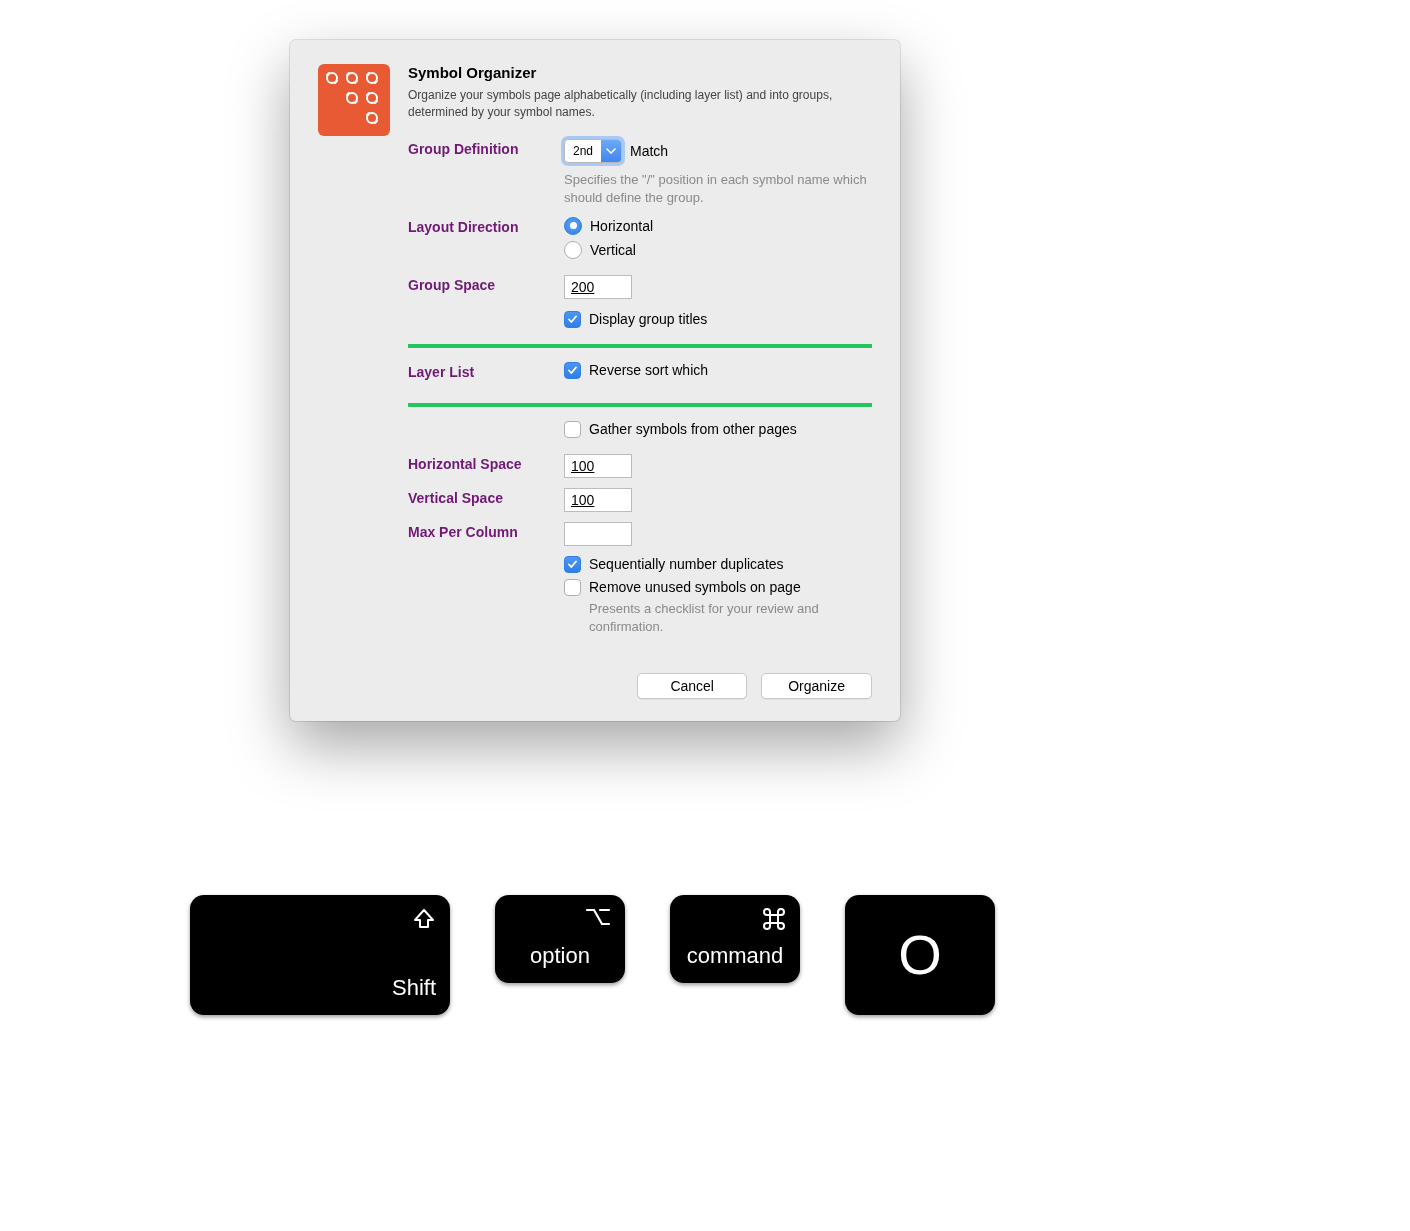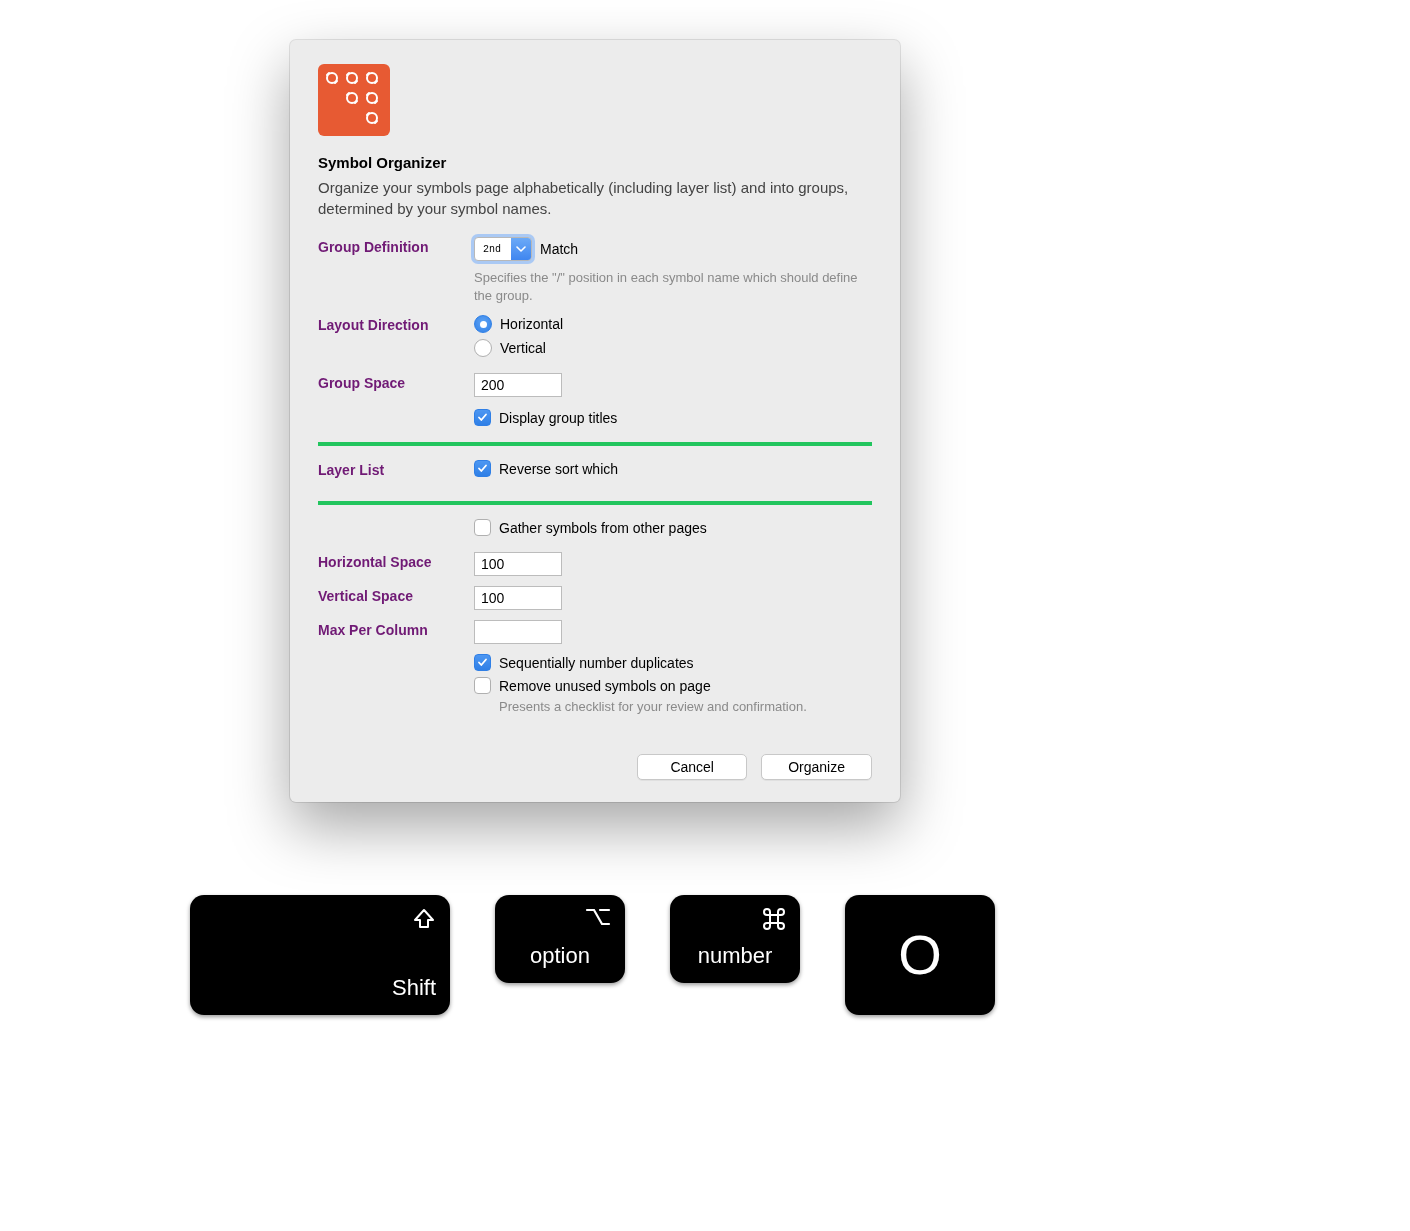--- a/index.html
+++ b/index.html
@@ -16,42 +16,41 @@
   top: 40px;
   width: 610px;
   background: #ececec;
   border-radius: 6px;
   box-shadow: 0 25px 60px rgba(0,0,0,0.35), 0 0 0 1px rgba(0,0,0,0.1);
   padding: 24px 28px 22px 28px;
 }
 .dialog-body {
   display: flex;
   gap: 18px;
-  flex-direction: column;
 }
 .app-icon {
   width: 72px;
   height: 72px;
   background: #e75a33;
   border-radius: 6px;
   flex-shrink: 0;
   position: relative;
 }
 .app-icon svg { position: absolute; }
 .dialog-content {
   flex: 1;
 }
 .dialog-title {
   font-size: 15px;
   font-weight: 700;
   color: #000;
   margin-bottom: 6px;
 }
 .dialog-desc {
-  font-size: 15px;
+  font-size: 12px;
   color: #444;
   line-height: 1.4;
   margin-bottom: 18px;
 }
 .form-section {
   padding: 10px 0;
 }
 .form-section.divider {
   border-top: 4px solid #22c55e;
   margin-top: 4px;
@@ -85,25 +84,24 @@
   align-items: stretch;
   border: 1px solid #b8b8b8;
   border-radius: 4px;
   background: #fff;
   height: 24px;
   box-shadow: 0 0 0 3px rgba(90,160,255,0.45);
   overflow: hidden;
 }
 .mac-select .sel-text {
   padding: 8px 8px;
-  font-size: 10px;
+  font-size: 12px;
   min-width: 36px;
   display: flex;
   align-items: center;
-  font-family: Liberation Mono, monospace;
 }
 .mac-select .sel-btn {
   background: linear-gradient(#6caaf7,#3f86f0);
   width: 20px;
   display: flex;
   align-items: center;
   justify-content: center;
 }
 .hint {
   font-size: 13px;
@@ -132,27 +130,28 @@
   border-color: #2f7fe6;
   background: radial-gradient(circle at 50% 40%, #5fa4f5, #2f7fe6);
 }
 .radio.checked::after {
   content: "";
   width: 7px; height: 7px;
   border-radius: 50%;
   background: #fff;
 }
 .text-input {
-  width: 88px;
+  width: 68px;
   height: 24px;
   border: 1px solid #bcbcbc;
   background: #fff;
   font-size: 14px;
   padding: 2px 6px;
   border-radius: 0;
+  text-decoration: underline;
 }
 .checkbox-row {
   display: flex;
   align-items: center;
   gap: 8px;
   margin-bottom: 6px;
 }
 .checkbox {
   width: 17px; height: 17px;
   border-radius: 4px;
@@ -415,18 +414,18 @@
         </svg>
     </span>
     <span class="lbl">option</span>
   </div>
   <div class="key key-mod">
     <span class="sym">
       <svg width="24" height="24" viewBox="0 0 24 24">
           <path d="M8 8 V5 a3 3 0 1 0 -3 3 H8 M16 8 H19 a3 3 0 1 0 -3 -3 V8 M8 16 H5 a3 3 0 1 0 3 3 V16 M16 16 V19 a3 3 0 1 0 3 -3 H16 M8 8 H16 V16 H8 Z" stroke="#fff" stroke-width="2" fill="none"></path>
         </svg>
     </span>
-    <span class="lbl">number</span>
+    <span class="lbl">command</span>
   </div>
   <div class="key key-letter">
     <span>O</span>
   </div>
 </div>
 
 </body></html>

